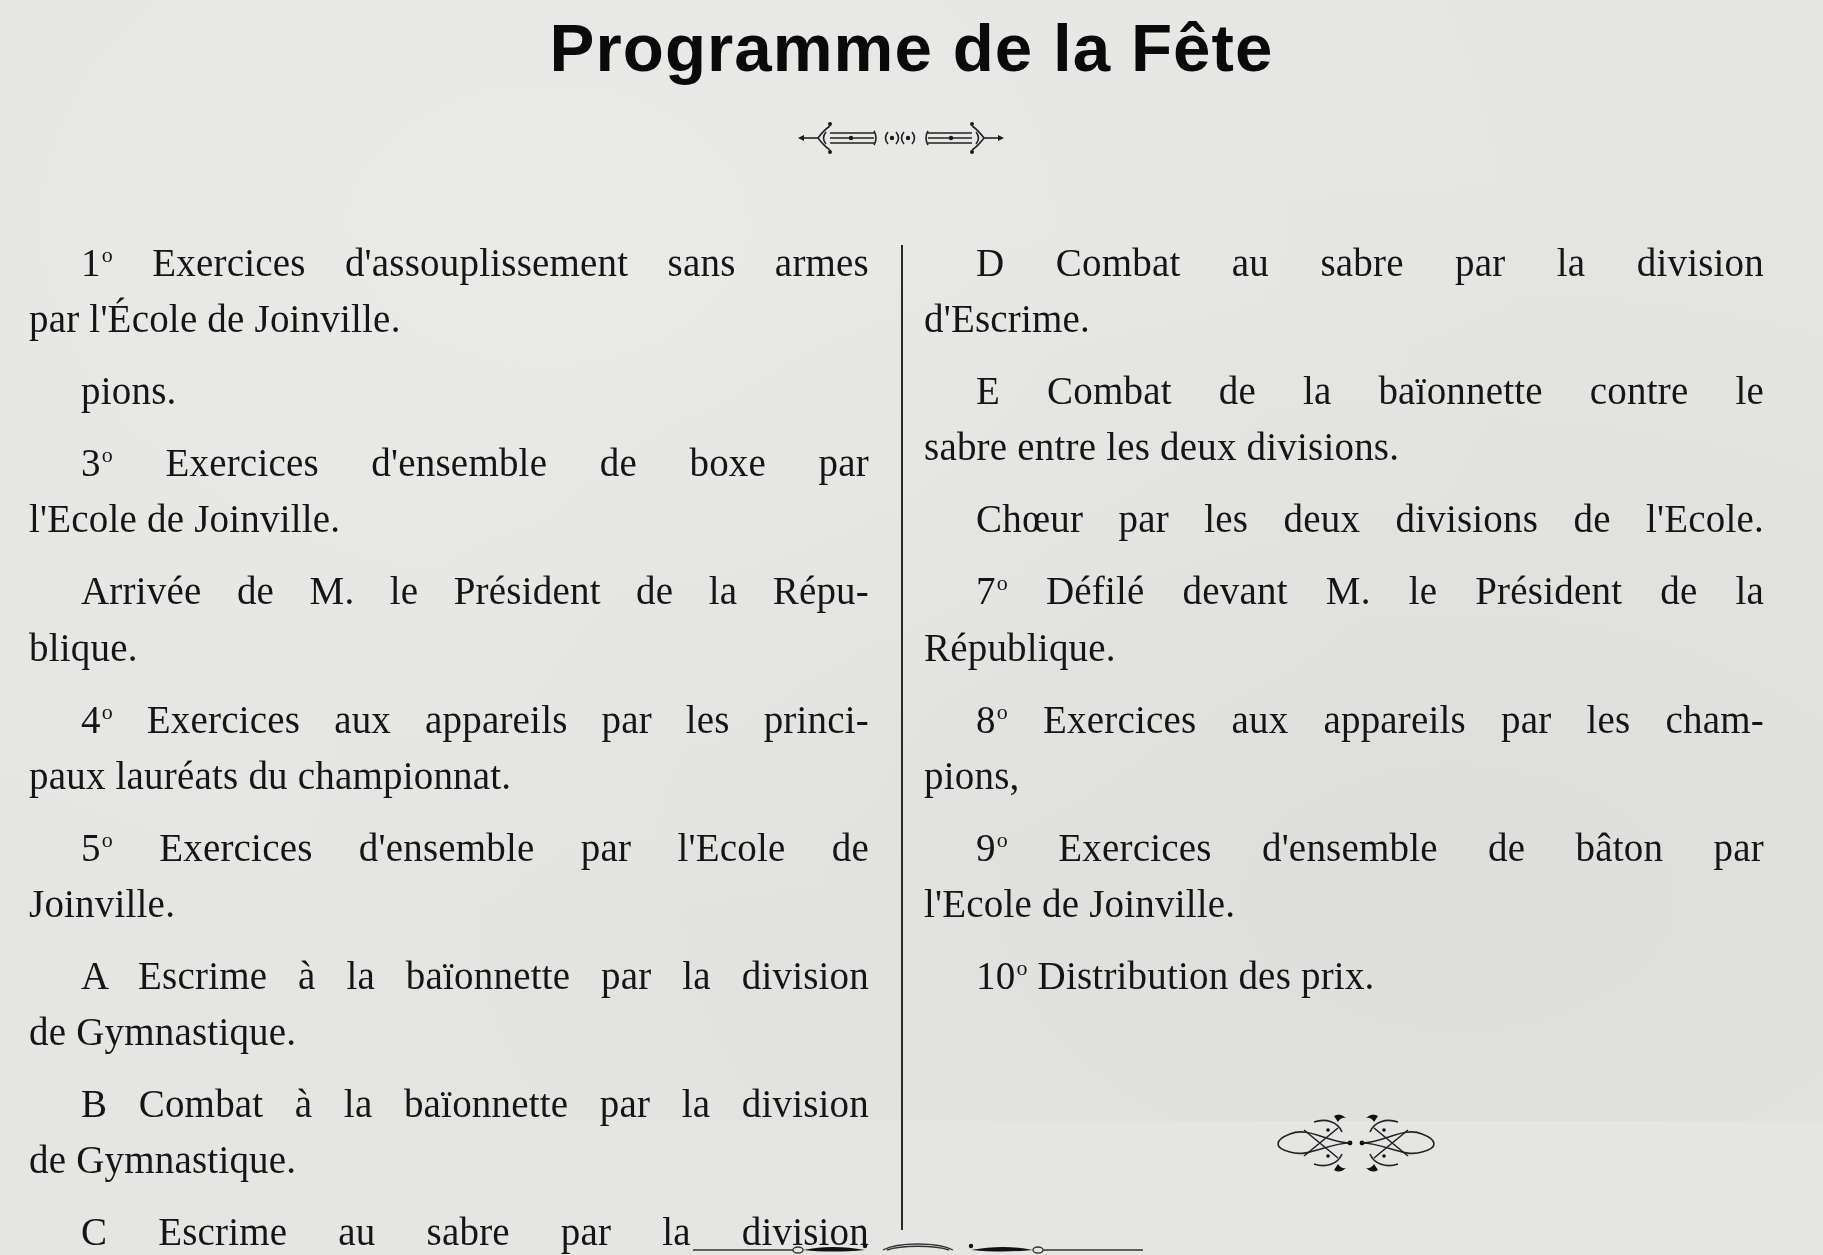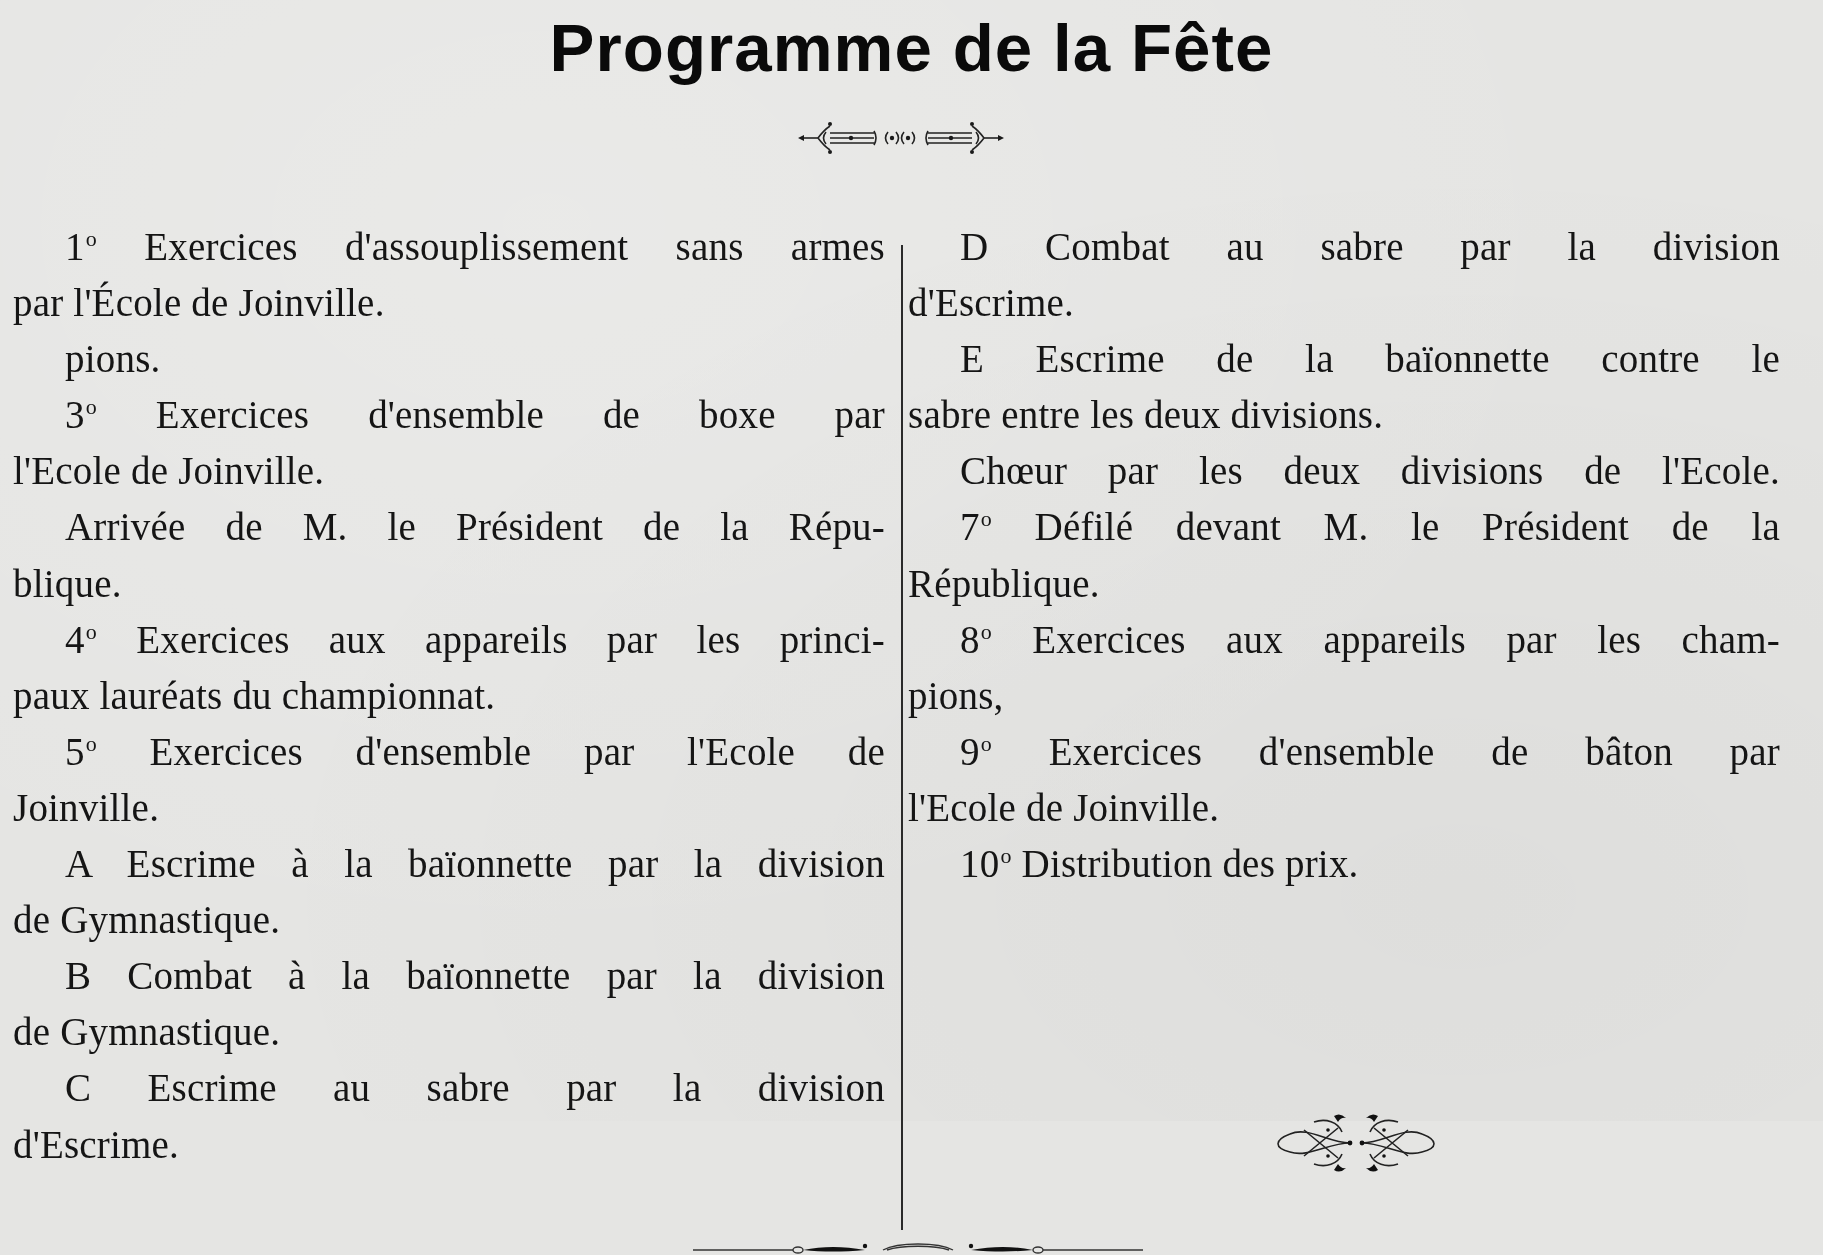--- a/index.html
+++ b/index.html
@@ -47,21 +47,21 @@
       top: 219px;
       font-size: 39px;
       line-height: 56.1px;
       text-align: justify;
       hyphens: none;
       letter-spacing: 0.2px;
     }
     .col-left { left: 13px; width: 872px; }
     .col-right { left: 908px; width: 872px; }
     .para {
-      margin: 0;
+      margin: 16px;
       text-indent: 52px;
     }
     .line {
       display: block;
       white-space: nowrap;
       height: 56.1px;
       text-align: justify;
       text-align-last: justify;
     }
     .line.last {
@@ -169,21 +169,21 @@
   </div>
 
   <div class="divider"></div>
 
   <div class="col col-right">
     <p class="para">
       <span class="line">D Combat au sabre par la division</span>
       <span class="line last">d'Escrime.</span>
     </p>
     <p class="para">
-      <span class="line">E Escrime de la baïonnette contre le</span>
+      <span class="line">E Combat de la baïonnette contre le</span>
       <span class="line last">sabre entre les deux divisions.</span>
     </p>
     <p class="para">
       <span class="line">Chœur par les deux divisions de l'Ecole.</span>
     </p>
     <p class="para">
       <span class="line"><span><span>7</span><sup class="ord">o</sup></span> <span>Défilé devant M. le Président de la</span></span>
       <span class="line last">République.</span>
     </p>
     <p class="para">

